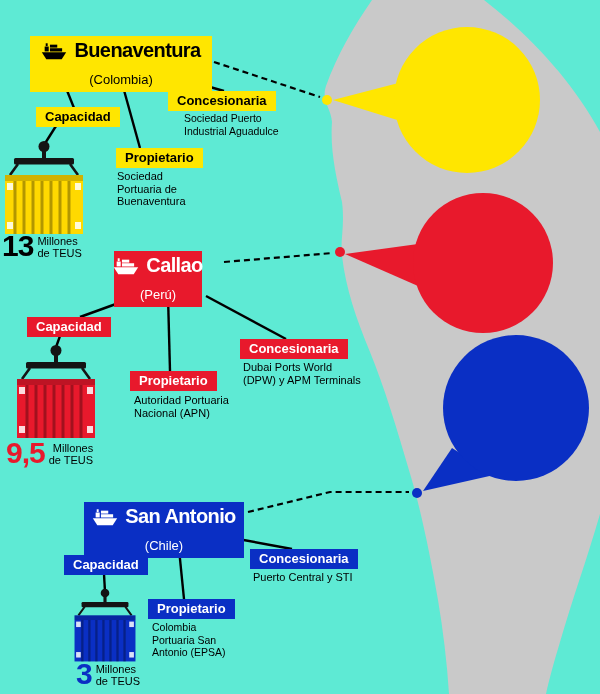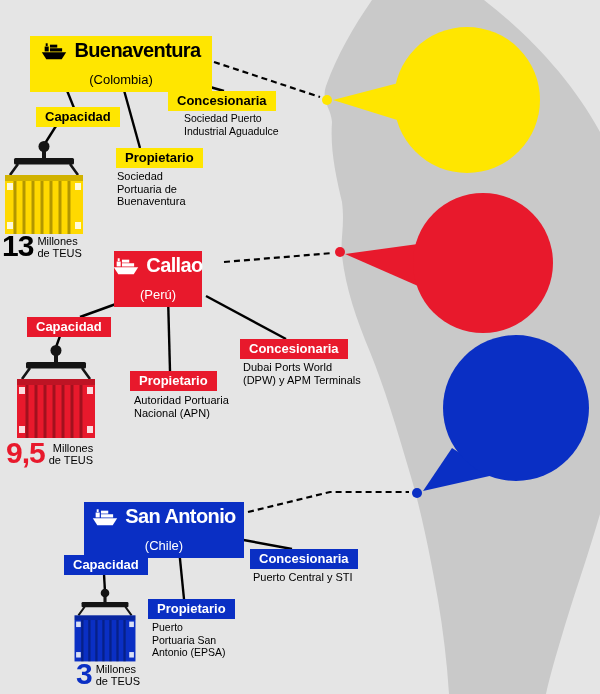--- a/index.html
+++ b/index.html
@@ -1,17 +1,17 @@
 <!DOCTYPE html>
 <html><head>
 <meta charset="utf-8">
 <style>
   * { margin:0; padding:0; box-sizing:border-box; }
   html,body { background:#ffffff; font-family:"Liberation Sans", sans-serif; color:#000; }
-  .stage { position:relative; width:600px; height:694px; overflow:hidden; background:#e5e5e5; }
+  .stage { position:relative; width:600px; height:694px; overflow:hidden; background:#5eead4; }
   .bg { position:absolute; left:0; top:0; z-index:0; }
   .layer { position:absolute; left:0; top:0; width:600px; height:694px; z-index:1; }
 
   .title-box { position:absolute; text-align:center; padding:4px 6px 5px; }
   .title-row { display:flex; align-items:center; justify-content:center; gap:7px; }
   .pname { font-weight:700; font-size:20px; letter-spacing:-0.6px; line-height:1.05; }
   .pcountry { font-size:13px; line-height:1.1; margin-top:12px; }
 
   .y  { background:#ffe600; color:#000; }
   .r  { background:#e8192c; color:#fff; }
@@ -193,21 +193,21 @@
     </div>
 
     <div class="chip b" style="left:64px; top:555px;">Capacidad</div>
     <div class="chip b" style="left:250px; top:549px;">Concesionaria</div>
     <div class="chip b" style="left:148px; top:599px;">Propietario</div>
 
     <div class="subtext" style="left:253px; top:571px; font-size:11px;">
       <div>Puerto Central y STI</div>
     </div>
     <div class="subtext" style="left:152px; top:621px;">
-      <div>Puerto</div>
+      <div>Colombia</div>
       <div>Portuaria San</div>
       <div>Antonio (EPSA)</div>
     </div>
 
     <svg class="crate" style="left:72px; top:588px; color:#0a2fc4;" width="66" height="75" viewBox="0 0 84 96">
         <use href="#crane-box"></use>
       </svg>
 
     <div class="bigval" style="left:76px; top:661px;">
       <span class="num c-blue">3</span>

